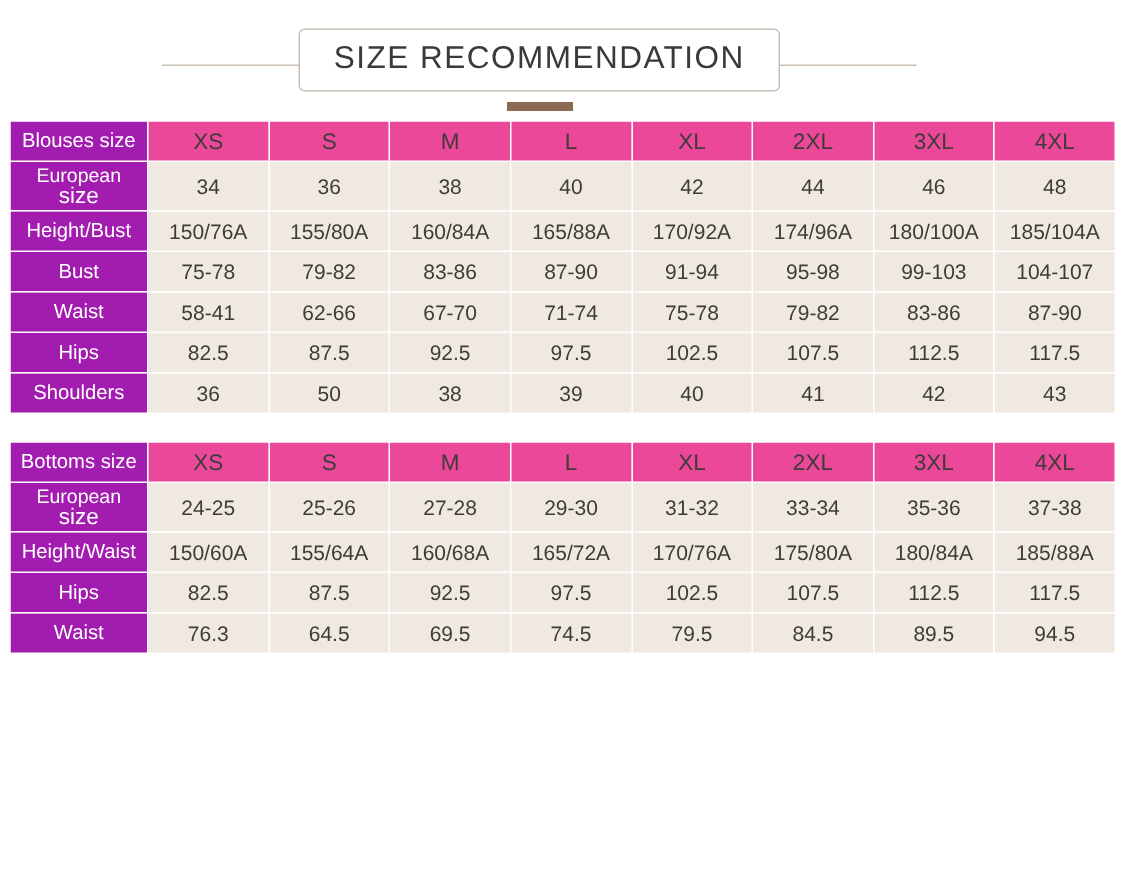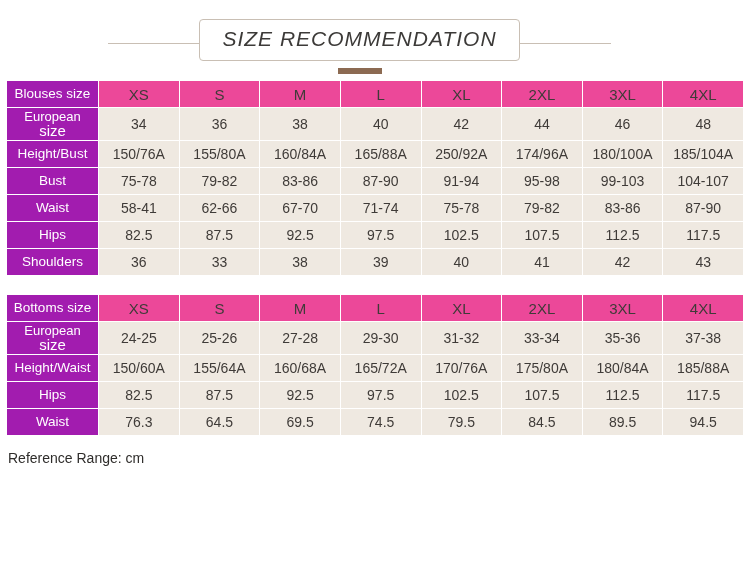--- a/index.html
+++ b/index.html
@@ -18,21 +18,20 @@
   }
 
   
   .title-wrap {
     position: relative;
     width: 719px;
     height: 80px;
     display: flex;
     align-items: center;
     justify-content: center;
-    font-style: italic;
   }
   .title-rule {
     position: absolute;
     top: 43px;
     height: 1px;
     background: #c9bfb4;
   }
   .title-rule.left { left: 108px; width: 150px; }
   .title-rule.right { right: 108px; width: 150px; }
   .title-box {
@@ -164,21 +163,21 @@
           <td class="val-cell">46</td>
           <td class="val-cell">48</td>
         </tr>
 
         <tr>
           <td class="hdr-cell">Height/Bust</td>
           <td class="val-cell">150/76A</td>
           <td class="val-cell">155/80A</td>
           <td class="val-cell">160/84A</td>
           <td class="val-cell">165/88A</td>
-          <td class="val-cell">250/92A</td>
+          <td class="val-cell">170/92A</td>
           <td class="val-cell">174/96A</td>
           <td class="val-cell">180/100A</td>
           <td class="val-cell">185/104A</td>
         </tr>
 
         <tr>
           <td class="hdr-cell">Bust</td>
           <td class="val-cell">75-78</td>
           <td class="val-cell">79-82</td>
           <td class="val-cell">83-86</td>
@@ -209,21 +208,21 @@
           <td class="val-cell">97.5</td>
           <td class="val-cell">102.5</td>
           <td class="val-cell">107.5</td>
           <td class="val-cell">112.5</td>
           <td class="val-cell">117.5</td>
         </tr>
 
         <tr>
           <td class="hdr-cell">Shoulders</td>
           <td class="val-cell">36</td>
-          <td class="val-cell">33</td>
+          <td class="val-cell">50</td>
           <td class="val-cell">38</td>
           <td class="val-cell">39</td>
           <td class="val-cell">40</td>
           <td class="val-cell">41</td>
           <td class="val-cell">42</td>
           <td class="val-cell">43</td>
         </tr>
       </tbody>
     </table>
   </div>
@@ -303,15 +302,14 @@
           <td class="val-cell">74.5</td>
           <td class="val-cell">79.5</td>
           <td class="val-cell">84.5</td>
           <td class="val-cell">89.5</td>
           <td class="val-cell">94.5</td>
         </tr>
       </tbody>
     </table>
   </div>
 
-  <div class="footer">Reference Range: cm</div>
 
 </div>
 
 </body></html>

